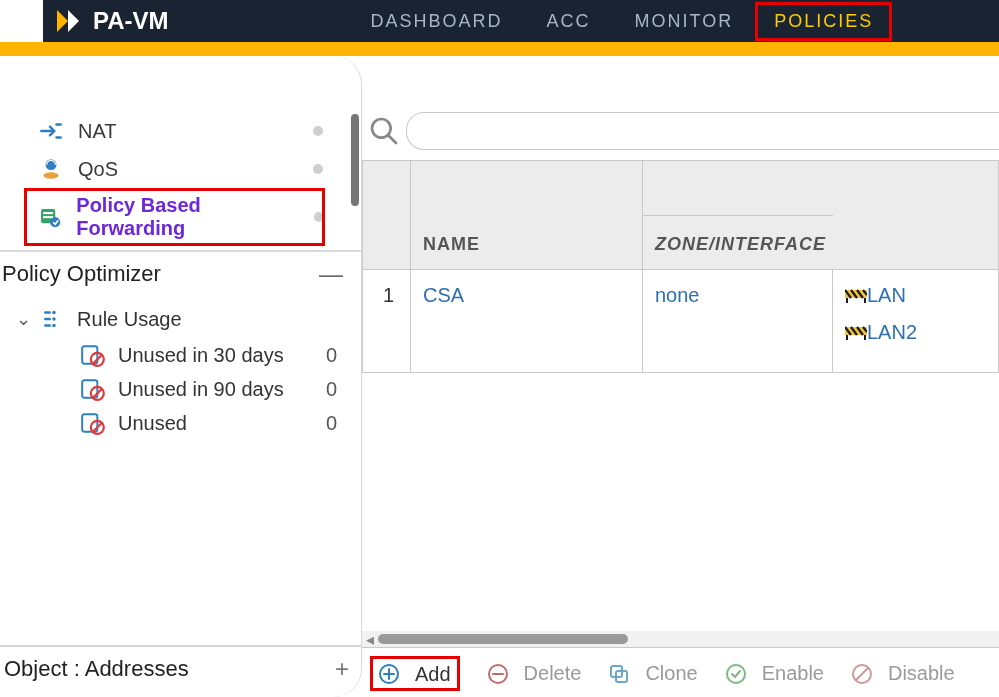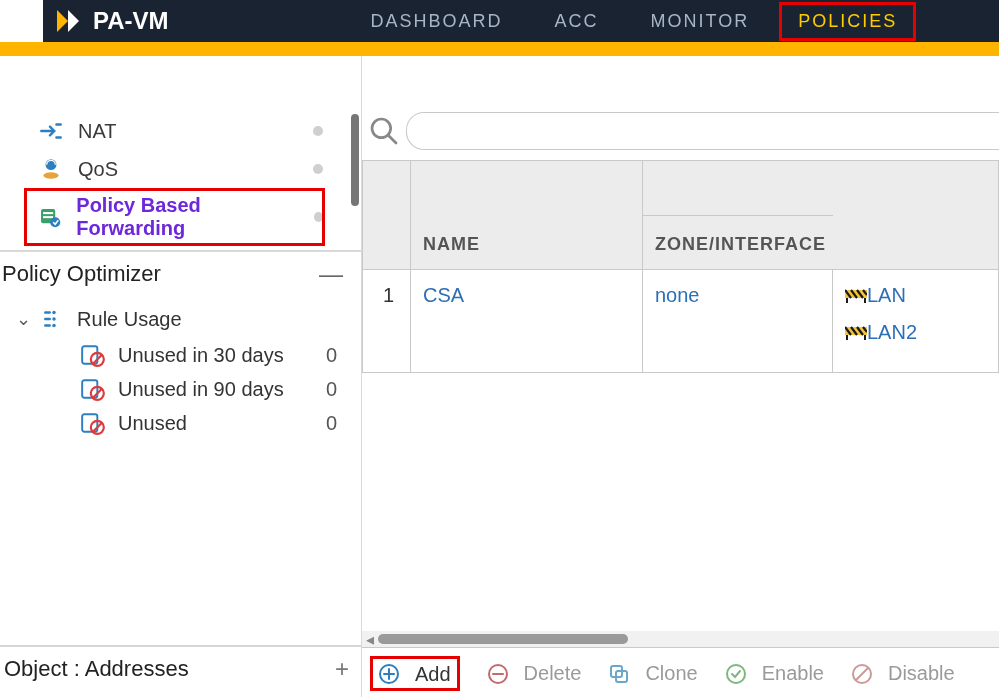--- a/index.html
+++ b/index.html
@@ -27,21 +27,21 @@
     gap: 10px;
   }
   .logo-mark {
     width: 30px;
     height: 30px;
     position: relative;
   }
   .nav-tabs {
     display: flex;
     margin-left: 180px;
-    gap: 8px;
+    gap: 0;
     height: 100%;
     align-items: center;
   }
   .nav-tab {
     color: #a7b5c7;
     font-size: 18px;
     font-weight: 400;
     letter-spacing: 2px;
     padding: 10px 22px;
     cursor: pointer;
@@ -56,20 +56,21 @@
   .main-wrap {
     display: flex;
     height: calc(697px - 56px);
   }
   .left-col {
     width: 362px;
     border-right: 1px solid #d9d9d9;
     display: flex;
     flex-direction: column;
     position: relative;
+    border-radius: 28px;
   }
   .policy-list {
     padding-top: 56px;
     position: relative;
   }
   .scrollbar-stub {
     position: absolute;
     right: 2px;
     top: 58px;
     width: 8px;
@@ -150,21 +151,21 @@
   .grid-wrap { border:1px solid #c9c9c9; }
   .grid-head {
     display:grid;
     grid-template-columns: 48px 232px 190px 1fr;
     background:#ececec;
     color:#555; font-weight:700; letter-spacing:1px;
     height: 108px;
   }
   .grid-head > div { border-right:1px solid #c9c9c9; display:flex; align-items:flex-end; padding:0 12px 14px; font-size:18px; }
   .grid-head > div:last-child { border-right:none; }
-  .grid-head .top-split { position:relative; }
+  .grid-head .top-split { position:relative;font-style:italic; }
   .grid-head .top-split::before {
     content:""; position:absolute; left:0; right:0; top:50%; height:1px; background:#c9c9c9;
   }
   .grid-row {
     display:grid; grid-template-columns: 48px 232px 190px 1fr;
     border-top:1px solid #c9c9c9;
   }
   .grid-row > div { border-right:1px solid #c9c9c9; padding: 14px 12px; font-size:20px; min-height:96px; }
   .grid-row > div:last-child { border-right:none; }
   .cell-num { color:#333; text-align:right; padding-right:16px !important; }

